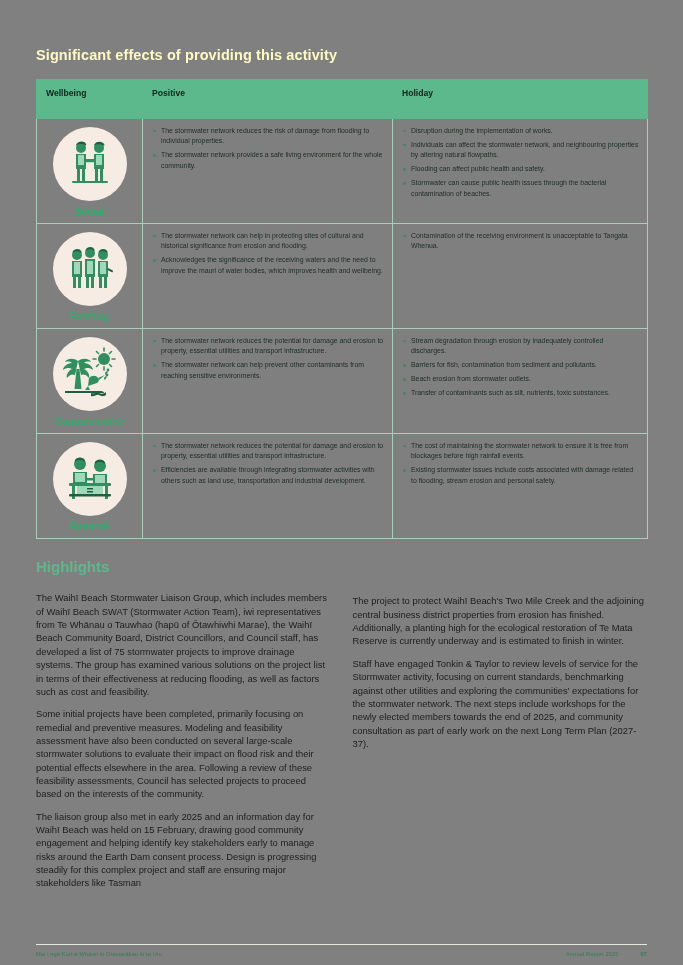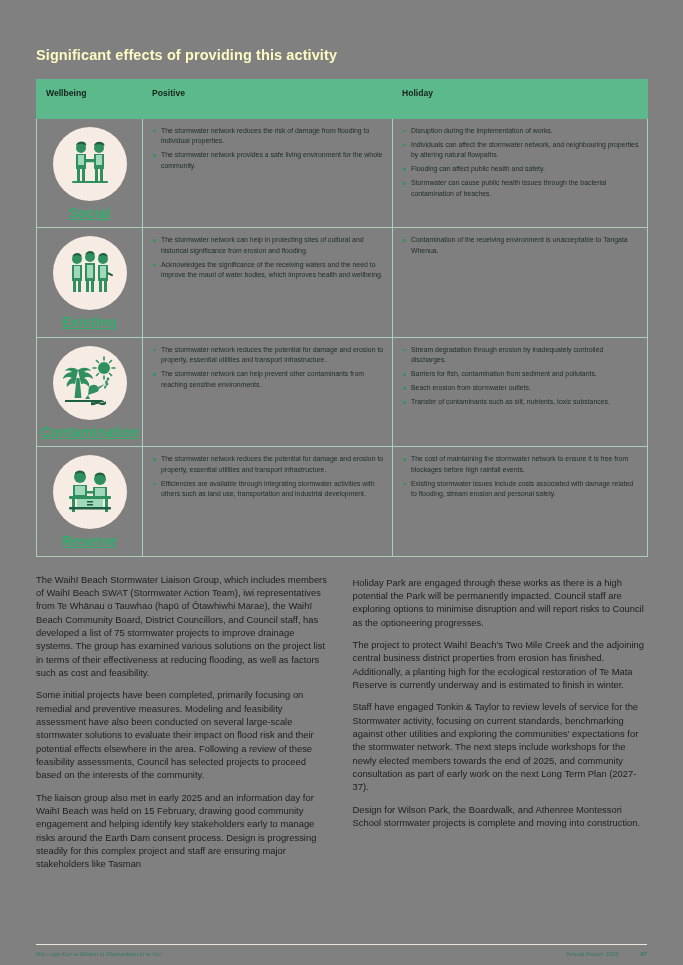--- a/index.html
+++ b/index.html
@@ -68,25 +68,24 @@
     height: 74px;
     border-radius: 50%;
     background: #f6ece4;
     margin: 0 auto 5px auto;
     display: flex;
     align-items: center;
     justify-content: center;
   }
   .wb-icon svg { display: block; }
   .wb-label {
-    font-size: 14px;
+    font-size: 10px;
     font-weight: bold;
     color: #2fae6c;
     line-height: 1.1;
-    text-decoration: underline;
   }
   ul.bullets {
     margin: 0;
     padding: 0;
     list-style: none;
   }
   ul.bullets li {
     position: relative;
     font-size: 6.9px;
     line-height: 1.52;
@@ -352,32 +351,31 @@
         <td>
           <ul class="bullets">
             <li>The cost of maintaining the stormwater network to ensure it is free from blockages before high rainfall events.</li>
             <li>Existing stormwater issues include costs associated with damage related to flooding, stream erosion and personal safety.</li>
           </ul>
         </td>
       </tr>
     </tbody>
   </table>
 
+  <div class="highlights-title">Highlights</div>
 
   <div class="highlights-cols">
     <div class="hl-col col-left">
       <p>The Waihī Beach Stormwater Liaison Group, which includes members of Waihī Beach SWAT (Stormwater Action Team), iwi representatives from Te Whānau o Tauwhao (hapū of Ōtawhiwhi Marae), the Waihī Beach Community Board, District Councillors, and Council staff, has developed a list of 75 stormwater projects to improve drainage systems. The group has examined various solutions on the project list in terms of their effectiveness at reducing flooding, as well as factors such as cost and feasibility.</p>
       <p>Some initial projects have been completed, primarily focusing on remedial and preventive measures. Modeling and feasibility assessment have also been conducted on several large-scale stormwater solutions to evaluate their impact on flood risk and their potential effects elsewhere in the area. Following a review of these feasibility assessments, Council has selected projects to proceed based on the interests of the community.</p>
       <p>The liaison group also met in early 2025 and an information day for Waihī Beach was held on 15 February, drawing good community engagement and helping identify key stakeholders early to manage risks around the Earth Dam consent process. Design is progressing steadily for this complex project and staff are ensuring major stakeholders like Tasman</p>
     </div>
     <div class="hl-col col-right">
-      <p>Holiday Park are engaged through these works as there is a high potential the Park will be permanently impacted. Council staff are exploring options to minimise disruption and will report risks to Council as the optioneering progresses.</p>
       <p>The project to protect Waihī Beach's Two Mile Creek and the adjoining central business district properties from erosion has finished. Additionally, a planting high for the ecological restoration of Te Mata Reserve is currently underway and is estimated to finish in winter.</p>
       <p>Staff have engaged Tonkin &amp; Taylor to review levels of service for the Stormwater activity, focusing on current standards, benchmarking against other utilities and exploring the communities' expectations for the stormwater network. The next steps include workshops for the newly elected members towards the end of 2025, and community consultation as part of early work on the next Long Term Plan (2027-37).</p>
-      <p>Design for Wilson Park, the Boardwalk, and Athenree Montessori School stormwater projects is complete and moving into construction.</p>
     </div>
   </div>
 
   <div class="footer">
     <div class="footer-rule"></div>
     <div class="footer-row">
       <div>Mai i ngā Kuri-a-Whārei ki Otamarākau ki te Uru</div>
       <div class="footer-right">
         <span>Annual Report 2025</span>
         <span class="footer-page">67</span>

